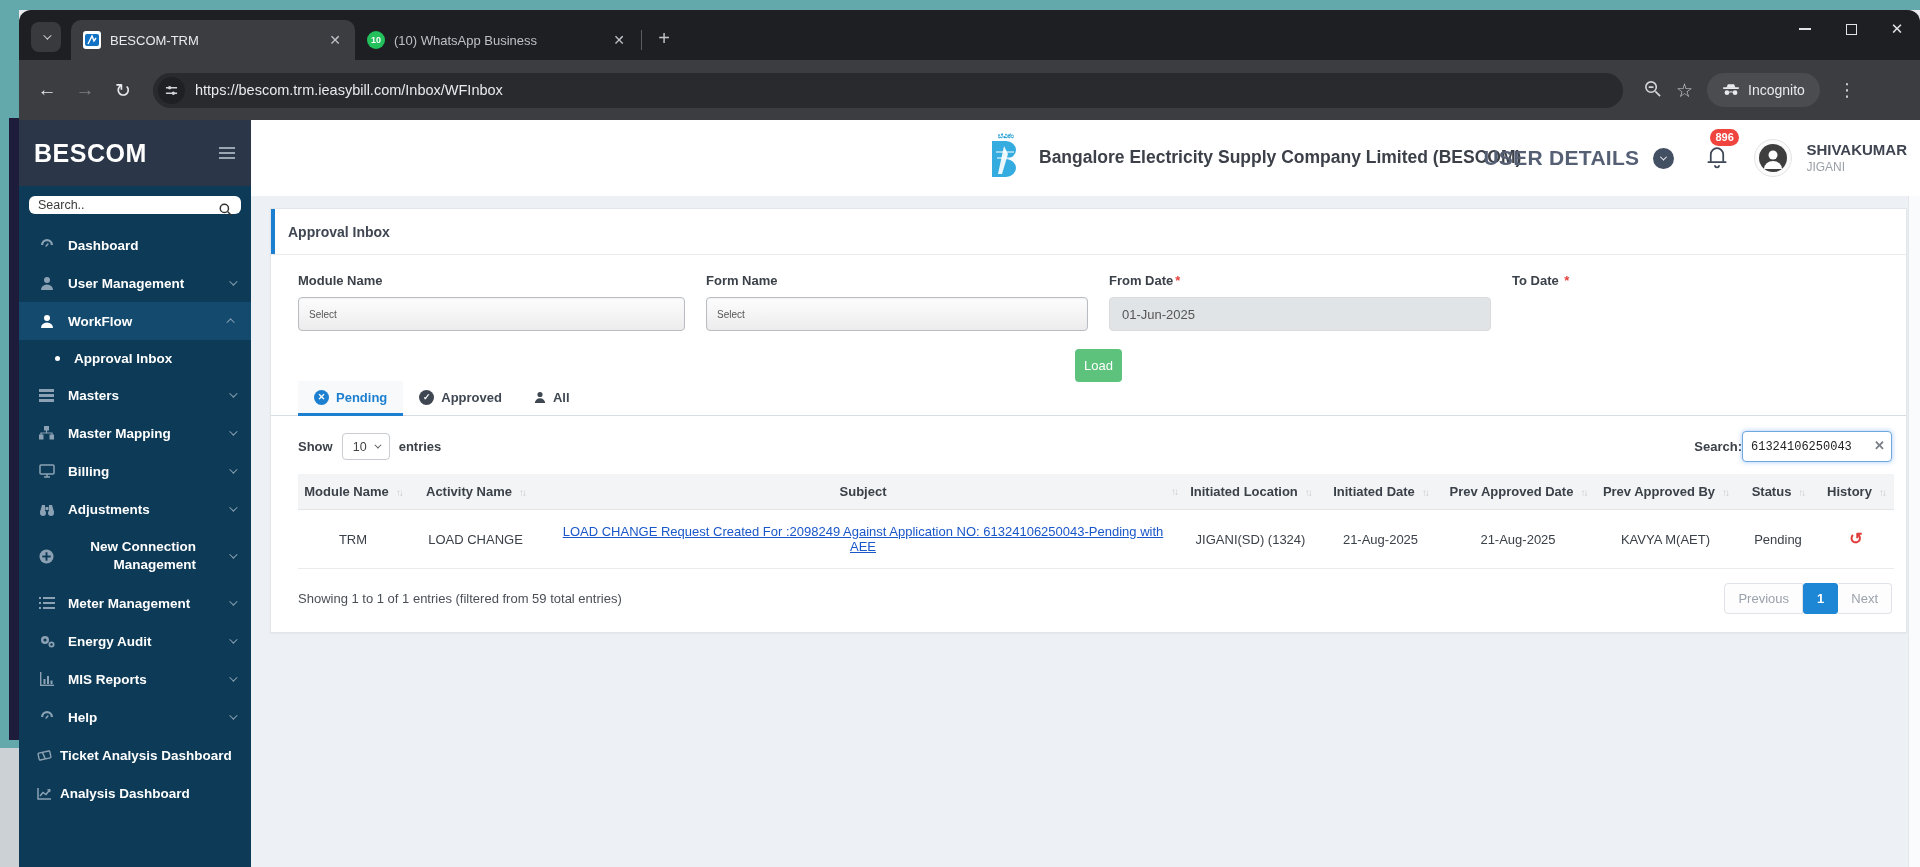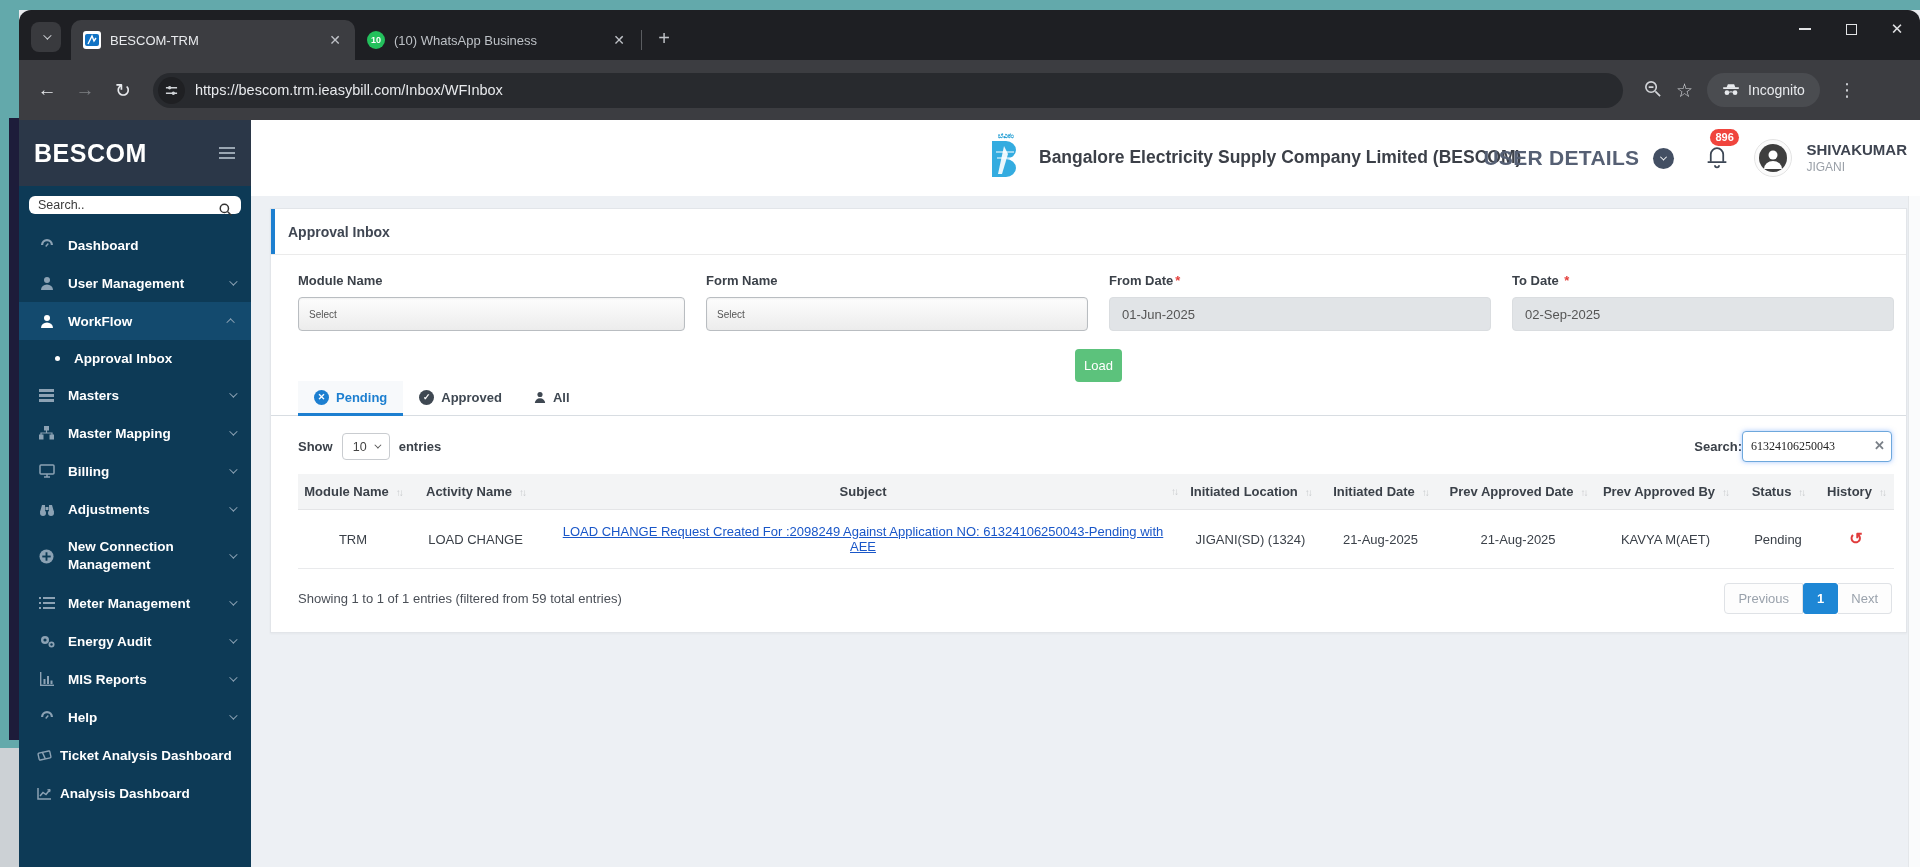--- a/index.html
+++ b/index.html
@@ -60,21 +60,21 @@
   .sb-head { height:66px; background:#2b3748; display:flex; align-items:center;
     justify-content:space-between; padding:0 16px 0 15px; }
   .brand { color:#fff; font-size:25px; font-weight:800; letter-spacing:.5px; }
   .burger { display:flex; flex-direction:column; gap:3px; }
   .burger span { width:16px; height:2px; background:#9aa6b2; display:block; }
   .sb-search { position:relative; margin:9px 10px 6px; }
   .sb-search input { width:100%; height:18px; border:none; border-radius:6px; padding:0 28px 0 9px;
     font-size:12.5px; color:#222; font-family:inherit; }
   .sb-search input::placeholder { color:#3a3a3a; opacity:1; }
   .sb-search .mag { position:absolute; right:8px; top:7px; }
-  .menu { list-style:none; padding-top:6px; overflow:hidden; }
+  .menu { list-style:none; padding-top:6px; overflow:hidden;text-align:right; }
   .mi { height:38px; display:flex; align-items:center; padding:0 16px 0 19px;
     color:#fff; font-size:13.5px; font-weight:600; }
   .mi .ic { width:17px; margin-right:13px; display:flex; justify-content:center; flex:none; }
   .mi .chev { margin-left:auto; color:#8ca2b4; }
   .mi.active { background:#134a6e; }
   .mi.two { height:56px; }
   .mi.two .lbl { line-height:1.3; width:128px; }
   .mi.sub { height:36px; padding-left:36px; }
   .mi.sub .dot { width:5px; height:5px; border-radius:50%; background:#fff; margin-right:14px; }
   .mi.plain { padding-left:17px; }
@@ -139,21 +139,21 @@
 
   .list-controls { display:flex; justify-content:space-between; align-items:center;
     padding:15px 14px 12px 27px; }
   .show-group { display:flex; align-items:center; gap:9px; font-size:13px; font-weight:700; color:#3b4149; }
   .size-select { width:48px; height:27px; border:1px solid #c9ccd0; border-radius:4px; background:#fff;
     display:flex; align-items:center; justify-content:center; gap:7px; font-size:12.5px; font-weight:400; color:#444; }
   .size-select .chev { color:#555; width:5px; height:5px; }
   .search-group { display:flex; align-items:center; gap:0; font-size:13px; font-weight:700; color:#3b4149; }
   .search-box { position:relative; }
   .search-box input { width:150px; height:31px; border:1px solid #6ea8dc; border-radius:4px;
-    box-shadow:0 0 5px rgba(77,144,254,.5); padding:0 22px 0 8px; font-size:12px; color:#222; font-family:Liberation Serif, serif; }
+    box-shadow:0 0 5px rgba(77,144,254,.5); padding:0 22px 0 8px; font-size:12px; color:#222; font-family:Liberation Mono, monospace; }
   .search-clear { position:absolute; right:7px; top:7px; color:#7a8088; font-size:13px; font-weight:700; }
 
   table.grid { width:1596px; margin-left:27px; border-collapse:collapse; font-size:13px; color:#3b4149; }
   .grid th { background:#f3f4f5; font-weight:700; padding:10px 6px; text-align:center; white-space:nowrap; }
   .grid th .sort { font-size:10px; color:#c8cacd; letter-spacing:-2px; margin-left:7px; font-weight:400; }
   .grid thead tr { border-bottom:1px solid #e4e5e7; }
   .grid td { padding:14px 6px; text-align:center; border-bottom:1px solid #e9eaec; }
   .grid a { color:#1a57c8; text-decoration:underline; }
   .hist { color:#e03b3b; font-weight:700; font-size:16px; line-height:1; }
   .col-mod{width:110px}.col-act{width:135px}.col-sub{width:640px}.col-loc{width:135px}
@@ -493,23 +493,20 @@
                 </div>
             </div>
             <div>
               <div class="f-label"><span>From Date</span><span class="req">*</span></div>
               <div class="f-date">
                   <span>01-Jun-2025</span>
                 </div>
             </div>
             <div>
               <div class="f-label"><span>To Date</span> <span class="req">*</span></div>
-              <div class="f-date">
-                  <span>02-Sep-2025</span>
-                </div>
             </div>
           </div>
           <button class="load-btn">Load</button>
 
           <div class="tabs">
             <div class="tab-btn active">
               <span class="ic-circle ic-x">✕</span>
               <span>Pending</span>
             </div>
             <div class="tab-btn">

